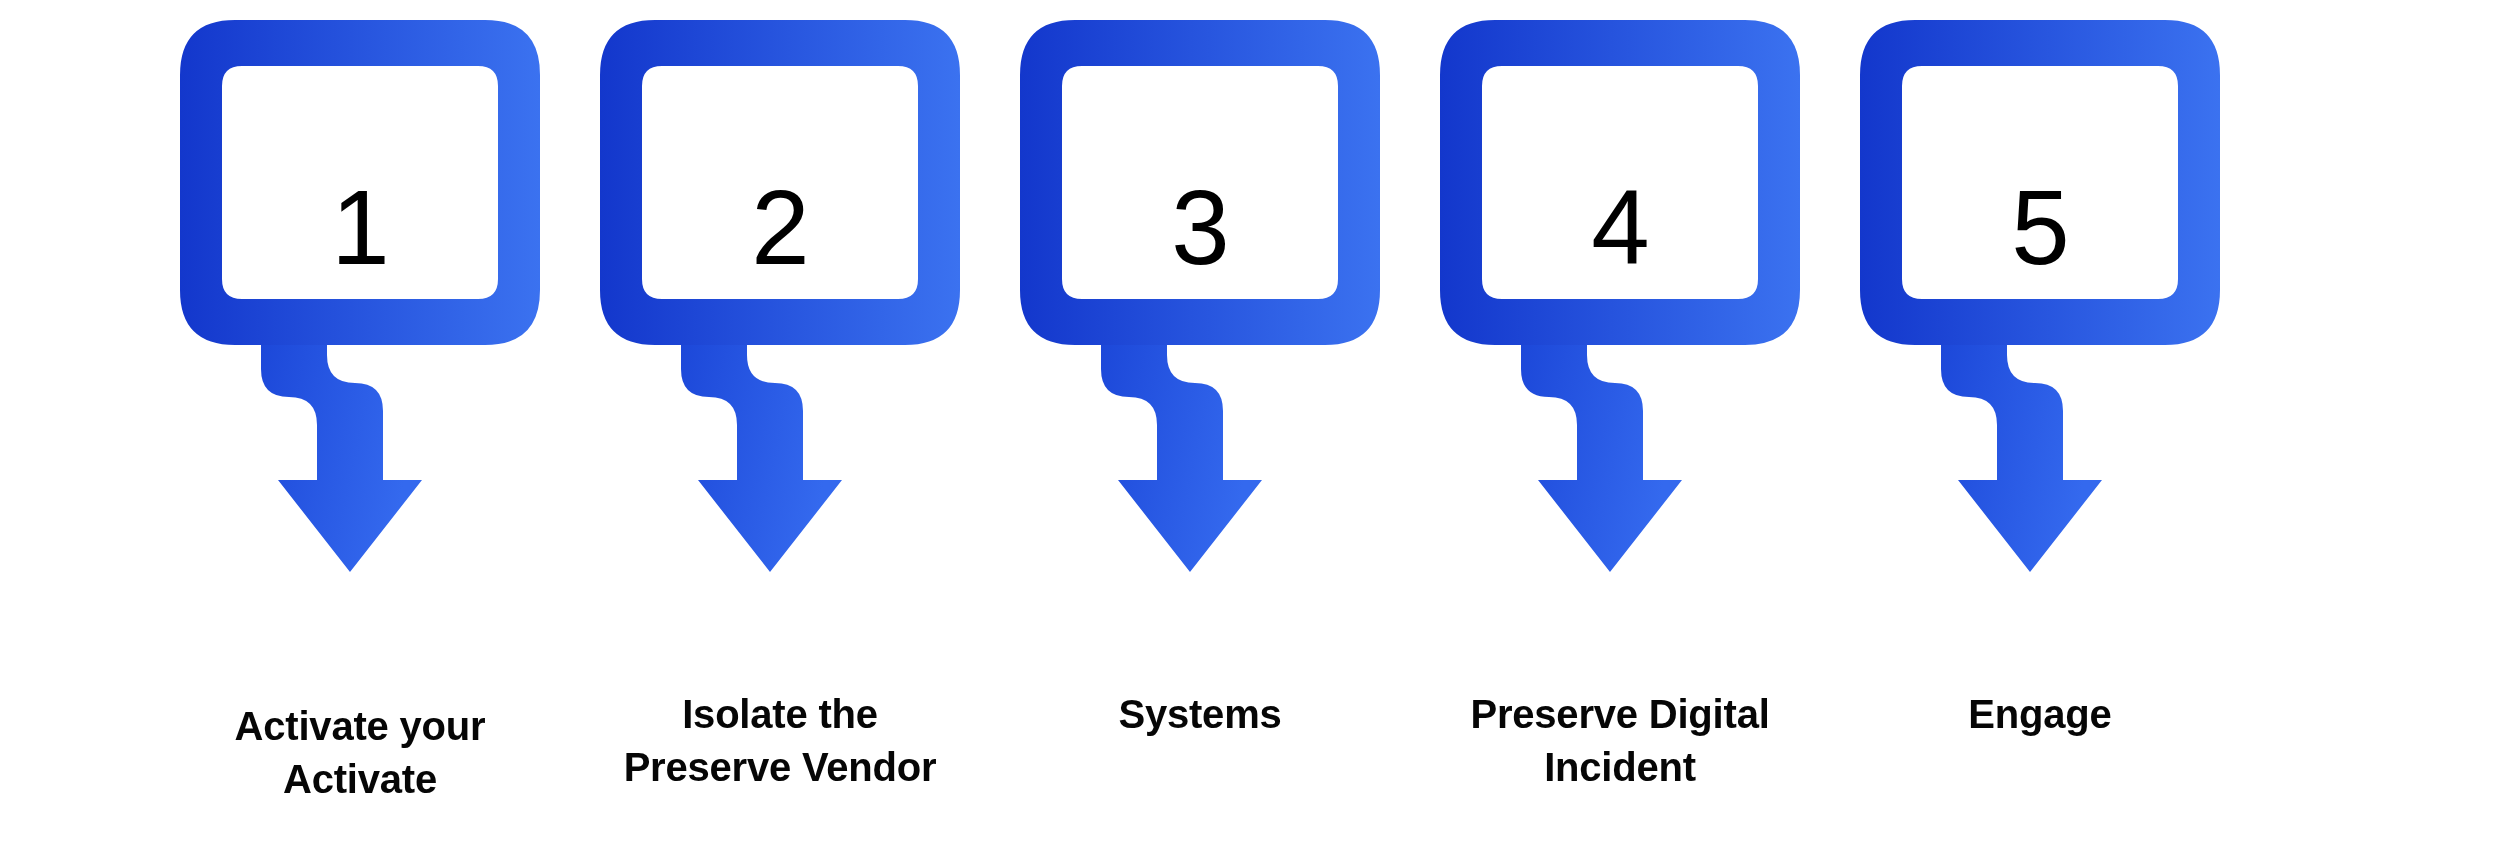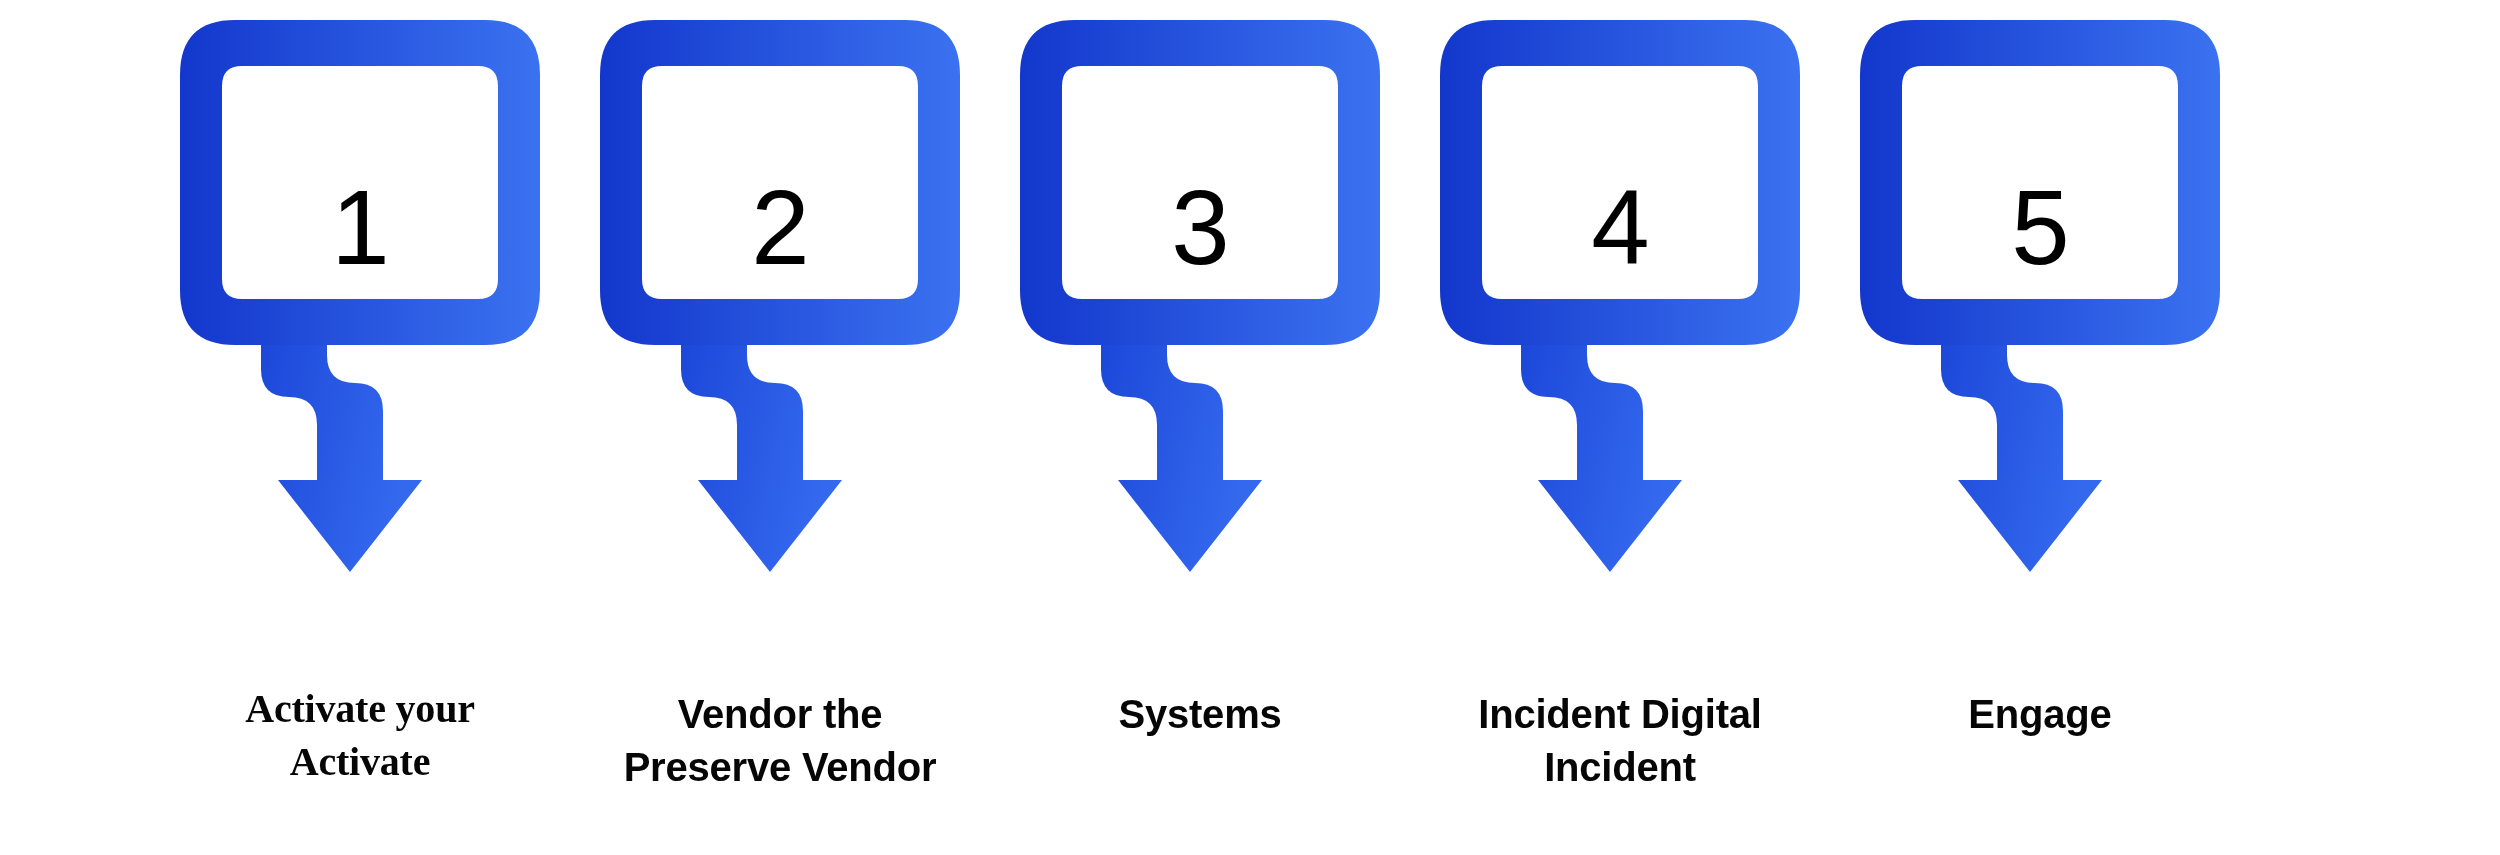--- a/index.html
+++ b/index.html
@@ -78,22 +78,21 @@
     text-align: center;
     font-family: "Liberation Sans", sans-serif;
     font-size: 40px;
     font-weight: 700;
     line-height: 1.32;
     color: #060606;
     letter-spacing: -0.2px;
   }
 
   .step[data-step-index="0"] .step-label {
-    top: 683px;
-    font-family: Liberation Serif, serif;
+    top: 700px;
   }
 </style>
 </head>
 <body>
 
 <div id="infographic">
   <div class="steps-row">
 
     <div class="step" data-step-index="0">
       <div class="step-graphic">
@@ -133,21 +132,21 @@
               <stop offset="100%" stop-color="#3469ee"></stop>
             </linearGradient>
           </defs>
           <path fill="url(#arrowGrad2)" d="M 132 300 L 177 300 L 177 355 Q 177 383 205 383 L 205 383 Q 233 383 233 411 L 233 480 L 272 480 L 200 572 L 128 480 L 167 480 L 167 425 Q 167 397 139 397 Q 111 397 111 369 L 111 321 Q 111 300 132 300 Z"></path>
           <path fill="url(#ringGrad2)" fill-rule="evenodd" d="M 85 20 L 335 20 Q 390 20 390 75 L 390 290 Q 390 345 335 345 L 85 345 Q 30 345 30 290 L 30 75 Q 30 20 85 20 Z
                    M 92 66 L 328 66 Q 348 66 348 86 L 348 279 Q 348 299 328 299 L 92 299 Q 72 299 72 279 L 72 86 Q 72 66 92 66 Z"></path>
         </svg>
       </div>
       <div class="step-number">2</div>
       <div class="step-label">
-        <div>Vendor the</div>
+        <div>Isolate the</div>
         <div>Preserve Vendor</div>
       </div>
     </div>
 
     <div class="step" data-step-index="2">
       <div class="step-graphic">
         <svg viewBox="0 0 420 660" xmlns="http://www.w3.org/2000/svg" aria-hidden="true">
           <defs>
             <linearGradient id="ringGrad3" x1="0" y1="0" x2="1" y2="0">
               <stop offset="0%" stop-color="#1337cc"></stop>
@@ -182,21 +181,21 @@
               <stop offset="100%" stop-color="#3469ee"></stop>
             </linearGradient>
           </defs>
           <path fill="url(#arrowGrad4)" d="M 132 300 L 177 300 L 177 355 Q 177 383 205 383 L 205 383 Q 233 383 233 411 L 233 480 L 272 480 L 200 572 L 128 480 L 167 480 L 167 425 Q 167 397 139 397 Q 111 397 111 369 L 111 321 Q 111 300 132 300 Z"></path>
           <path fill="url(#ringGrad4)" fill-rule="evenodd" d="M 85 20 L 335 20 Q 390 20 390 75 L 390 290 Q 390 345 335 345 L 85 345 Q 30 345 30 290 L 30 75 Q 30 20 85 20 Z
                    M 92 66 L 328 66 Q 348 66 348 86 L 348 279 Q 348 299 328 299 L 92 299 Q 72 299 72 279 L 72 86 Q 72 66 92 66 Z"></path>
         </svg>
       </div>
       <div class="step-number">4</div>
       <div class="step-label">
-        <div>Incident Digital</div>
+        <div>Preserve Digital</div>
         <div>Incident</div>
       </div>
     </div>
 
     <div class="step" data-step-index="4">
       <div class="step-graphic">
         <svg viewBox="0 0 420 660" xmlns="http://www.w3.org/2000/svg" aria-hidden="true">
           <defs>
             <linearGradient id="ringGrad5" x1="0" y1="0" x2="1" y2="0">
               <stop offset="0%" stop-color="#1337cc"></stop>

